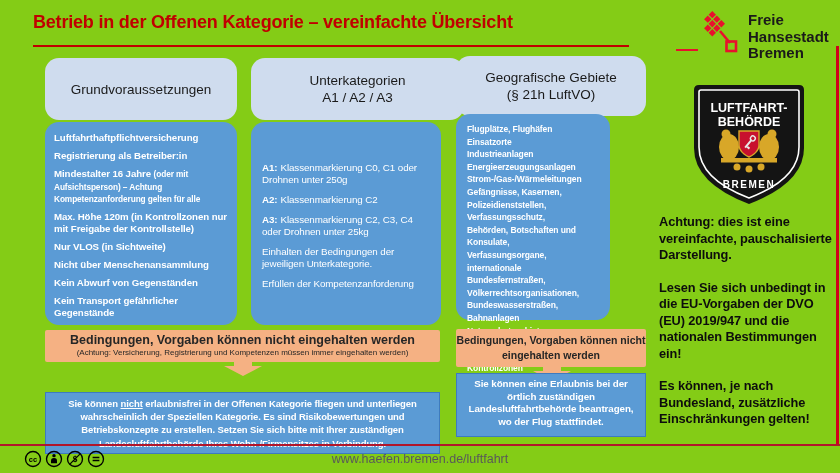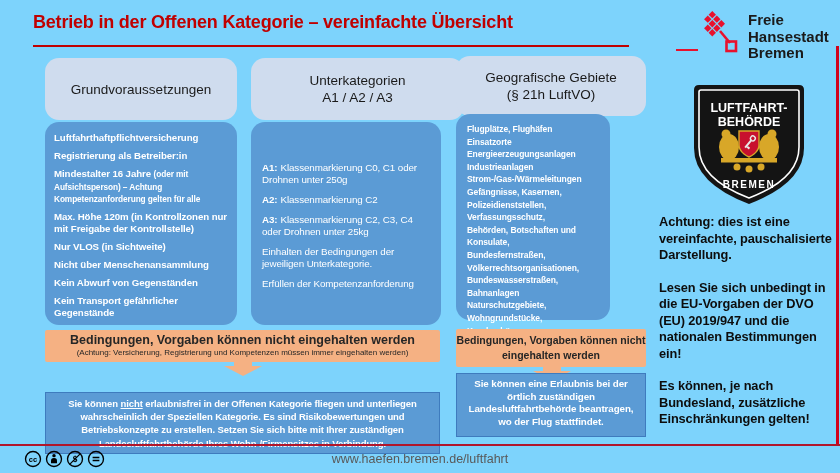--- a/index.html
+++ b/index.html
@@ -1,17 +1,17 @@
 <!DOCTYPE html>
 <html><head>
 <meta charset="utf-8">
 <style>
   html,body { margin:0; padding:0; background:#ffffff; }
   .slide {
-    position:relative; width:840px; height:473px; background:#7dd3fc;
+    position:relative; width:840px; height:473px; background:#84cc16;
     font-family:"Liberation Sans", sans-serif; overflow:hidden;
   }
   .title {
     position:absolute; left:33px; top:12px; font-size:18px; font-weight:bold;
     color:#C00000; letter-spacing:-0.2px; white-space:nowrap;
   }
   .title-underline { position:absolute; left:33px; top:45px; width:596px; height:2px; background:#C00000; }
   .logo-dash { position:absolute; left:676px; top:49px; width:22px; height:2px; background:#E8112D; }
   .right-edge-line { position:absolute; left:836px; top:46px; width:3px; height:400px; background:#D0021B; }
 
@@ -135,26 +135,27 @@
     <div class="s-item"><span class="pfx">A2:</span><span>Klassenmarkierung C2</span></div>
     <div class="s-item"><span class="pfx">A3:</span><span>Klassenmarkierung C2, C3, C4 oder Drohnen unter 25kg</span></div>
     <div class="s-item"><span class="pfx"></span><span>Einhalten der Bedingungen der jeweiligen Unterkategorie.</span></div>
     <div class="s-item"><span class="pfx"></span><span>Erfüllen der Kompetenzanforderung</span></div>
   </div>
 
   <div class="col-body b3">
     <div class="geo-lines">
         <div>Flugplätze, Flughäfen</div>
         <div>Einsatzorte</div>
+        <div>Industrieanlagen</div>
         <div>Energieerzeugungsanlagen</div>
-        <div>Industrieanlagen</div>
         <div>Strom-/Gas-/Wärmeleitungen</div>
         <div>Gefängnisse, Kasernen,</div>
         <div>Polizeidienststellen, Verfassungsschutz,</div>
         <div>Behörden, Botschaften und Konsulate,</div>
+        <div>Verfassungsorgane, internationale</div>
         <div>Bundesfernstraßen,</div>
         <div>Völkerrechtsorganisationen,</div>
         <div>Bundeswasserstraßen, Bahnanlagen</div>
         <div>Naturschutzgebiete, Wohngrundstücke,</div>
         <div>Krankenhäuser</div>
         <div>Kontrollzonen</div>
       </div>
   </div>
 
   <svg class="arrow arrow-left" width="38" height="16" viewBox="0 0 38 16">

